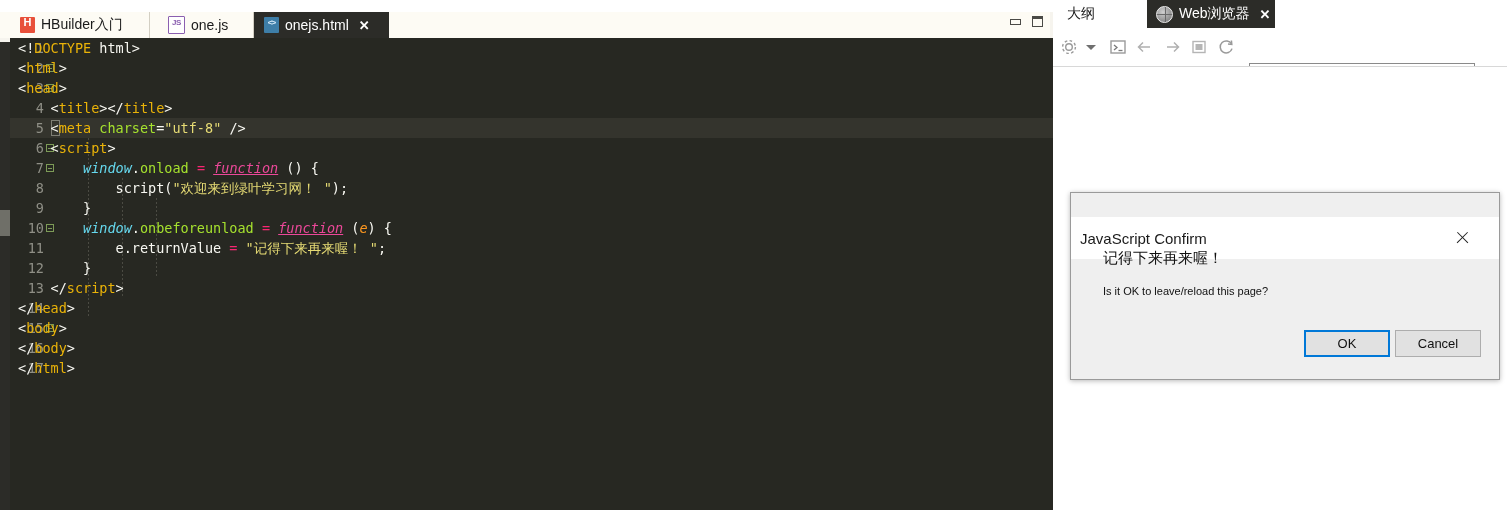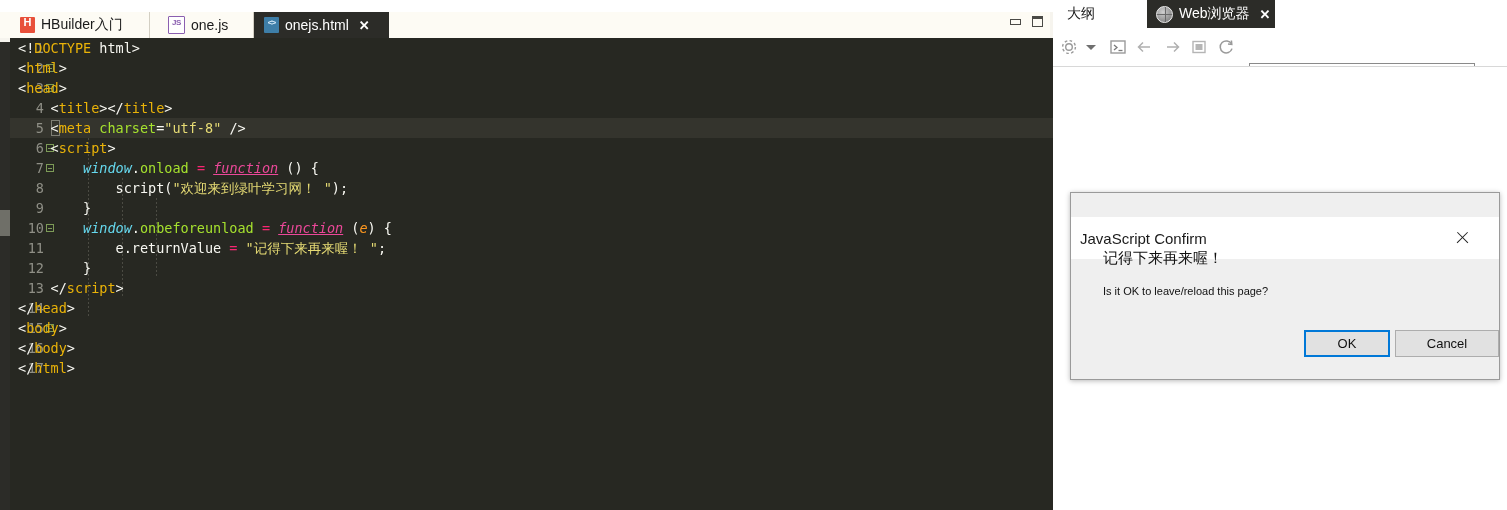--- a/index.html
+++ b/index.html
@@ -117,21 +117,21 @@
   .dlg-close:before,.dlg-close:after{content:"";position:absolute;left:6px;top:12px;width:15px;height:1.4px;background:#222;}
   .dlg-close:before{transform:rotate(45deg);} .dlg-close:after{transform:rotate(-45deg);}
 
   .dlg-msg1{position:absolute;left:32px;top:56px;font-size:15px;color:#111;}
   .dlg-msg2{position:absolute;left:32px;top:92px;font-size:11px;color:#111;}
 
   .dlg-btn{position:absolute;top:137px;height:27px;background:#e1e1e1;border:1px solid #adadad;
            display:flex;align-items:center;justify-content:center;font-size:13px;color:#111;
            box-sizing:border-box;}
   .dlg-ok{left:233px;width:86px;border:2px solid #0078d7;}
-  .dlg-cancel{left:324px;width:104px;}
+  .dlg-cancel{left:324px;width:86px;}
 </style>
 </head>
 <body>
 
 <div id="root">
 
   <div id="editor-pane">
 
     <div class="tabbar">
       <div class="tab inactive" style="left:10px;width:140px;">

